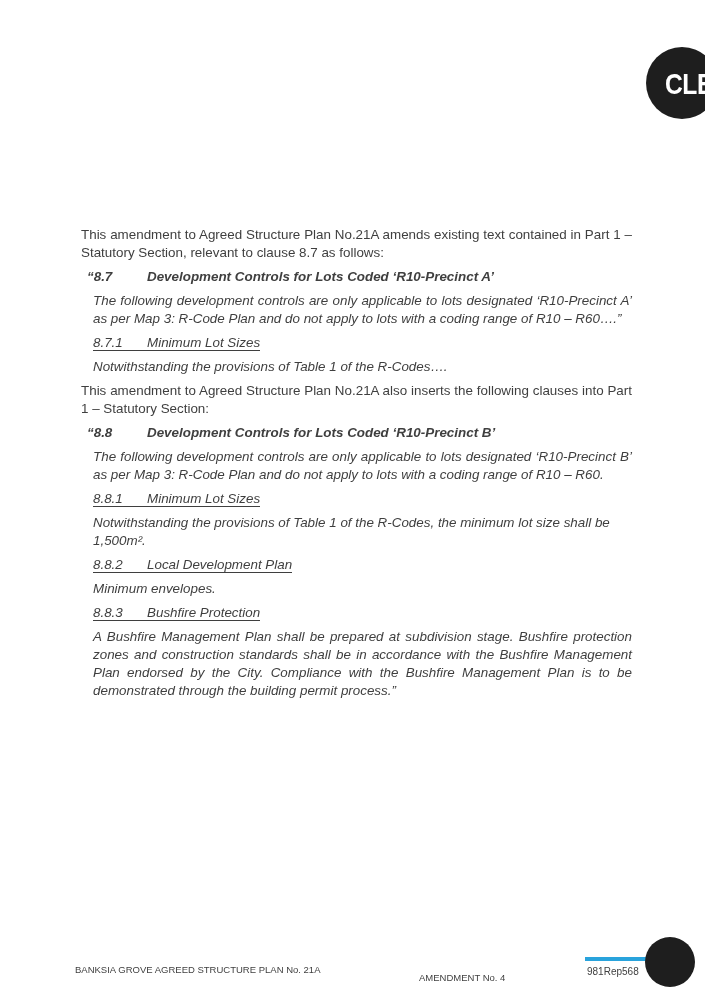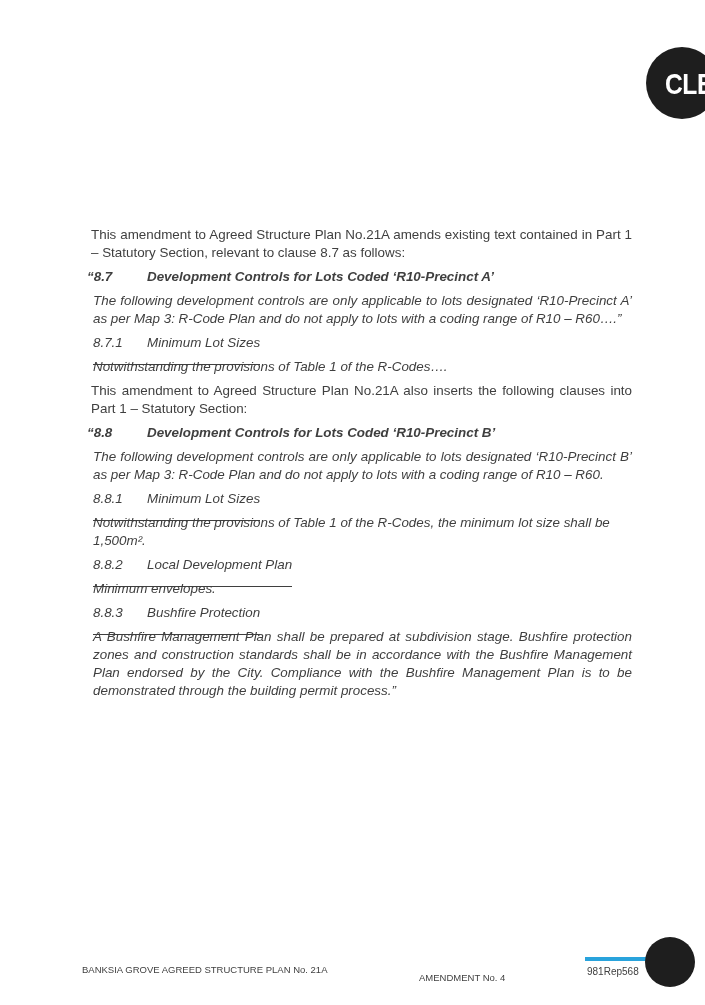--- a/index.html
+++ b/index.html
@@ -25,32 +25,32 @@
     letter-spacing:-0.5px;
     transform:scaleX(0.82); transform-origin:left center;
     white-space:nowrap;
   }
 
   
   .doc {
     position:absolute; left:75px; top:226px; width:557px;
     font-size:13.4px; line-height:18px;
   }
-  .doc p { margin:0 0 6px 16px; }
+  .doc p { margin:0 0 6px 6px; }
   .para { text-align:justify; }
   .q { margin-left:18px !important; font-style:italic; }
   .qj { text-align:justify; }
   .heading { margin-left:18px !important; font-weight:bold; font-style:italic; }
   .heading .num { display:inline-block; width:60px; margin-left:-6px; }
   .clause { margin-left:18px !important; font-style:italic; }
-  .clause .rule { border-bottom:1.4px solid #3f3f3f; padding-bottom:14px; }
+  .clause .rule { border-bottom:1.4px solid #3f3f3f; padding-bottom:0; }
   .clause .num { display:inline-block; width:54px; }
 
   
-  .footer-left  { position:absolute; left:82px;  top:964px; font-size:9.5px; white-space:nowrap; }
+  .footer-left  { position:absolute; left:75px;  top:964px; font-size:9.5px; white-space:nowrap; }
   .footer-center{ position:absolute; left:419px; top:964px; font-size:9.5px; white-space:nowrap;margin-top:8px; }
   .footer-right { position:absolute; left:587px; top:966px; font-size:10px; white-space:nowrap; }
   .footer-line  { position:absolute; left:585px; top:957px; width:62px; height:3.5px; }
   .footer-dot   { position:absolute; left:645px; top:937px; width:50px; height:50px; border-radius:50%; }
 </style>
 </head>
 <body>
 
 <div class="page">
 

